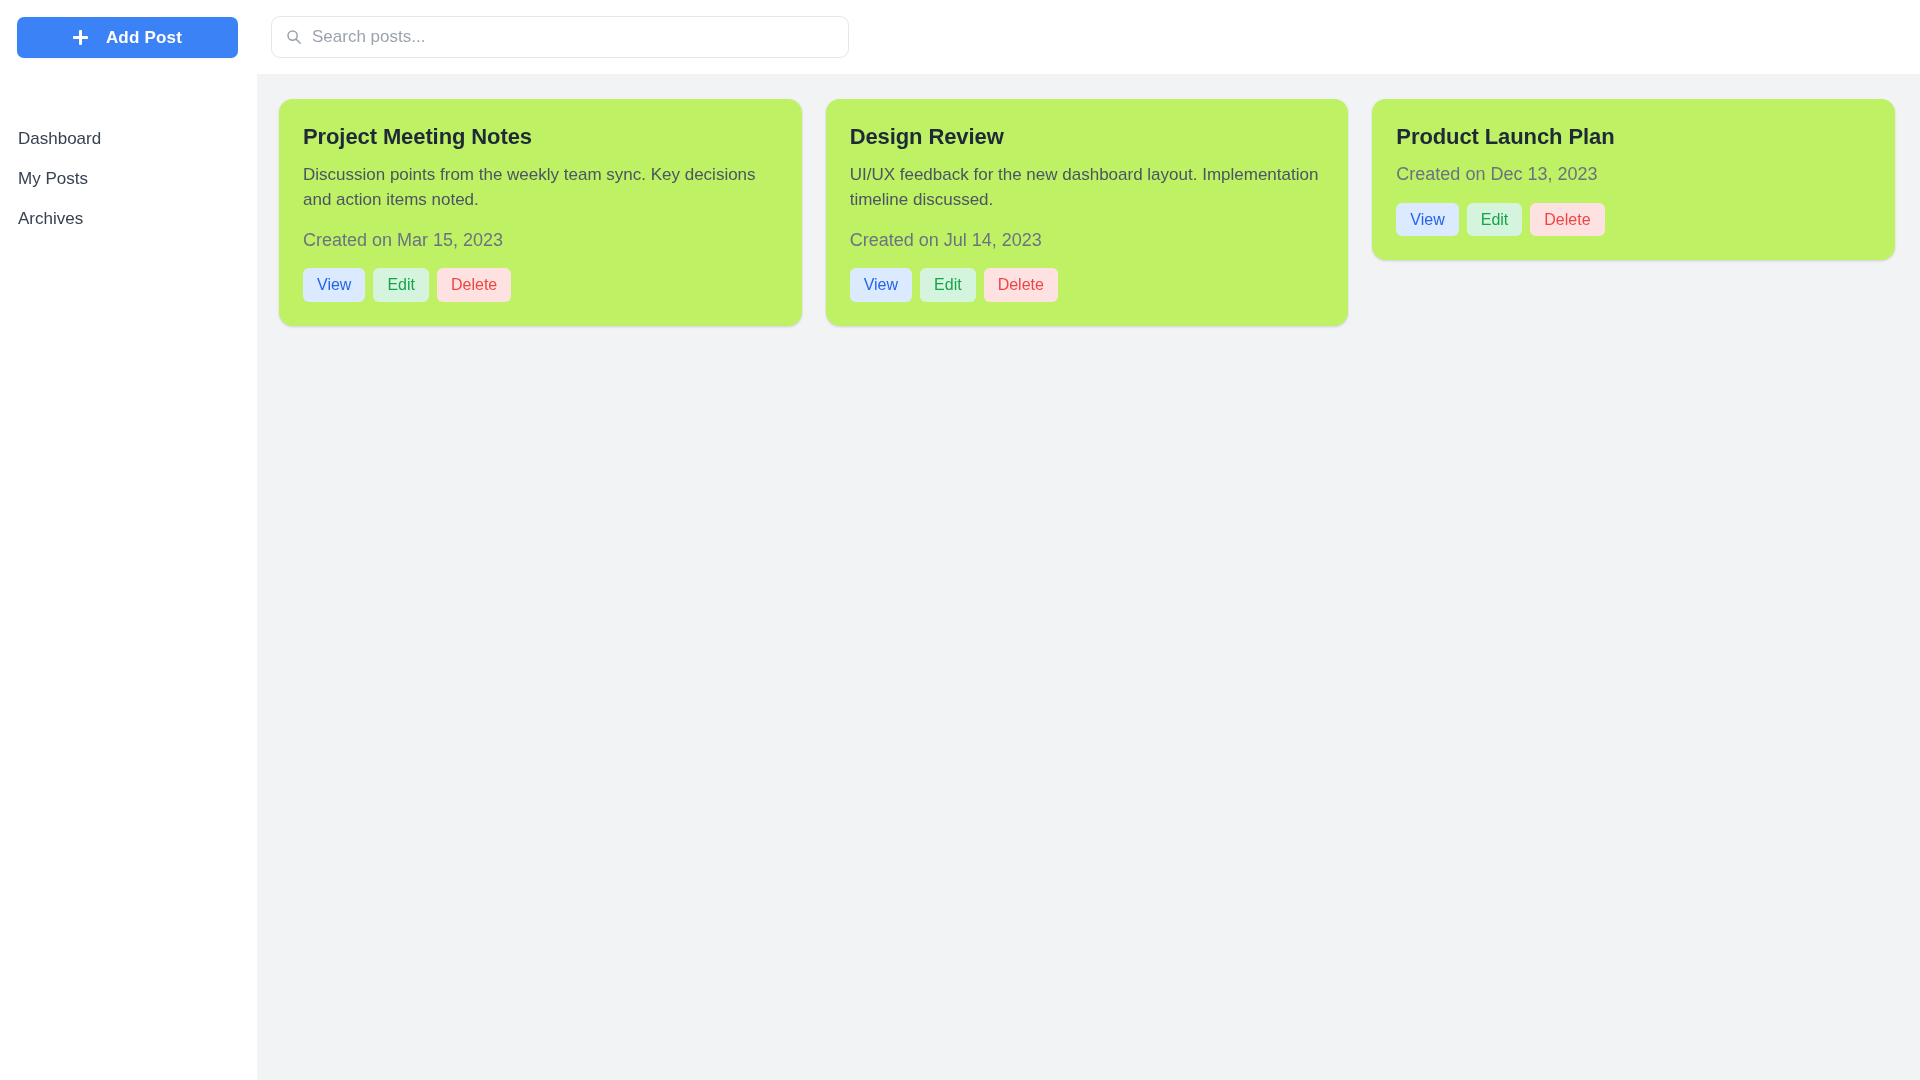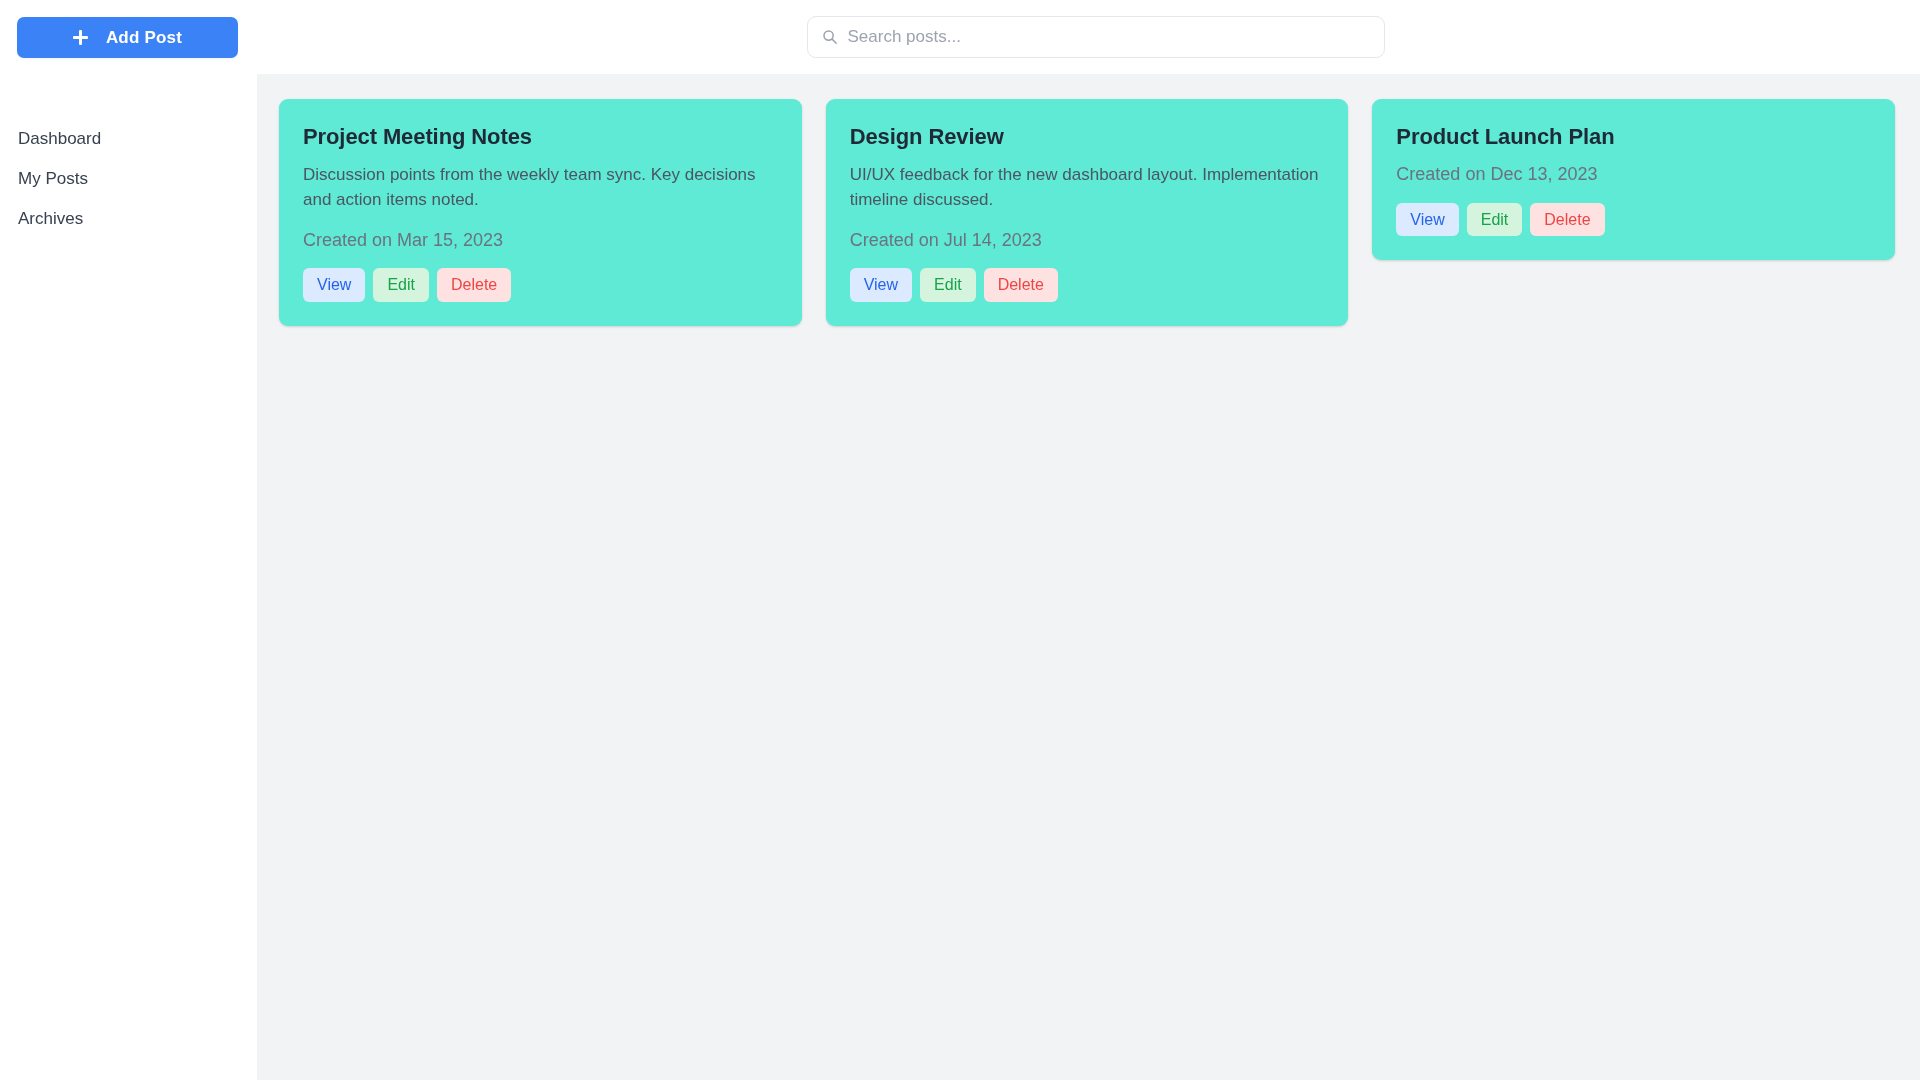--- a/index.html
+++ b/index.html
@@ -96,21 +96,20 @@
     overflow: hidden;
   }
 
   .topbar {
     height: 74px;
     min-height: 74px;
     background: #ffffff;
     display: flex;
     align-items: center;
     padding: 0 0 0 14px;
-    justify-content: center;
   }
 
   .search-wrap {
     width: 578px;
     height: 42px;
     background: #ffffff;
     border: 1px solid #e5e7eb;
     border-radius: 9px;
     display: flex;
     align-items: center;
@@ -148,22 +147,22 @@
   .cards {
     display: flex;
     flex-direction: row;
     gap: 24px;
     align-items: flex-start;
   }
 
   .card {
     flex: 1 1 0;
     min-width: 0;
-    background: #5eead4;
-    border-radius: 9px;
+    background: #bef264;
+    border-radius: 14px;
     padding: 25px 24px 24px 24px;
     box-shadow: 0 1px 3px rgba(16,24,40,0.10), 0 1px 2px rgba(16,24,40,0.06);
   }
 
   .card-title {
     font-size: 22px;
     font-weight: 700;
     color: #1f2937;
     letter-spacing: -0.1px;
     line-height: 1.2;

